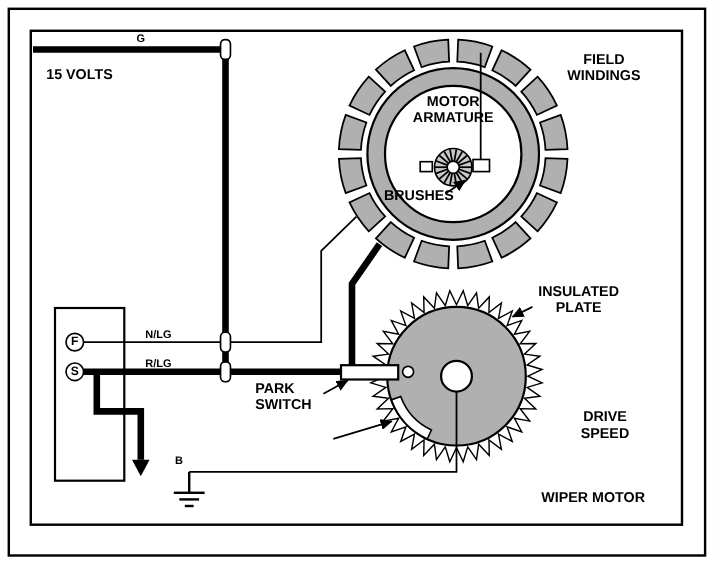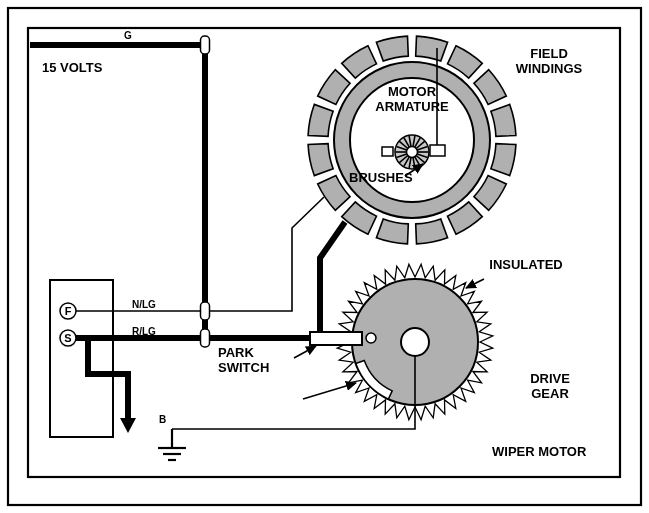--- a/index.html
+++ b/index.html
@@ -149,30 +149,31 @@
     <div>ARMATURE</div>
   </div>
 
   <div class="lbl" style="left:349px;top:170px">BRUSHES</div>
 
   <div class="lbl ctr" style="left:60px;top:304px;width:16px;font-size:11px">F</div>
   <div class="lbl ctr" style="left:60px;top:331px;width:16px;font-size:11px">S</div>
   <div class="lbl sm" style="left:132px;top:297px">N/LG</div>
   <div class="lbl sm" style="left:132px;top:324px">R/LG</div>
 
-  <div class="lbl" style="left:218px;top:345px">
+  <div class="lbl" style="left:232px;top:345px">
     <div>PARK</div>
     <div>SWITCH</div>
   </div>
 
 
   <div class="lbl ctr" style="left:478px;top:257px;width:96px">
     <div>INSULATED</div>
+    <div>PLATE</div>
   </div>
 
   <div class="lbl ctr" style="left:520px;top:371px;width:60px">
     <div>DRIVE</div>
-    <div>GEAR</div>
+    <div>SPEED</div>
   </div>
 
   <div class="lbl sm" style="left:159px;top:412px">B</div>
   <div class="lbl" style="left:492px;top:444px">WIPER MOTOR</div>
 </div>
 
 </body></html>

